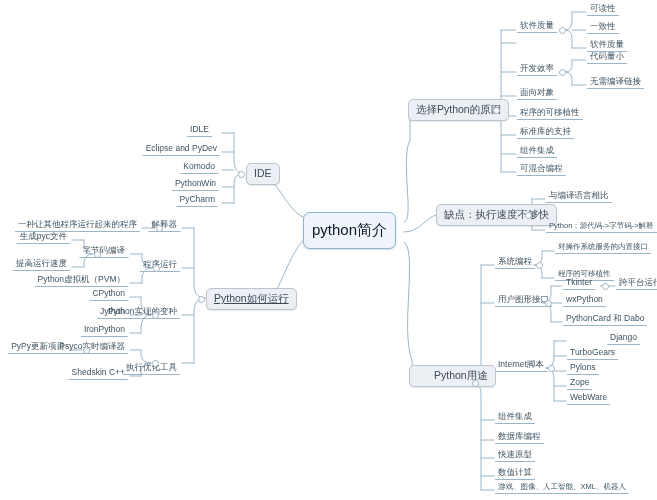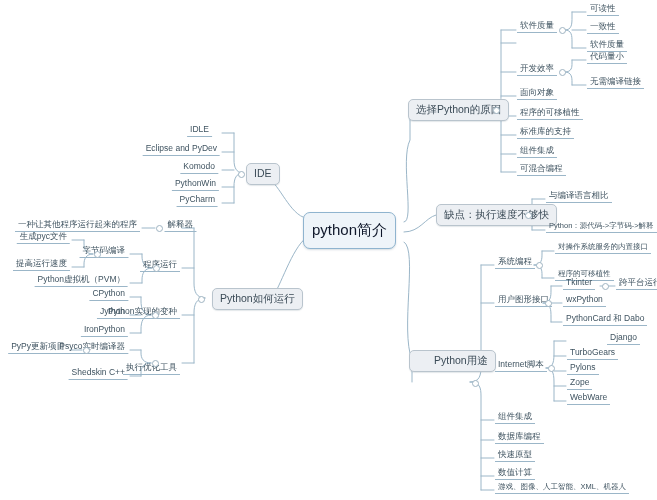--- a/index.html
+++ b/index.html
@@ -197,21 +197,21 @@
   <div class="node n-leaf" style="left:517px;top:107px;">程序的可移植性</div>
   <div class="node n-leaf" style="left:517px;top:126px;">标准库的支持</div>
   <div class="node n-leaf" style="left:517px;top:145px;">组件集成</div>
   <div class="node n-leaf" style="left:517px;top:163px;">可混合编程</div>
 
   <div class="node n-box" style="left:436px;top:204px;">缺点：执行速度不够快</div>
   <span class="handle" style="left:525px;top:212px;"></span>
   <div class="node n-leaf" style="left:546px;top:190px;">与编译语言相比</div>
   <div class="node n-leaf xs" style="left:546px;top:221px;">Python：源代码-&gt;字节码-&gt;解释</div>
 
-  <div class="node n-box" style="left:409px;top:350px;padding-left:24px;">Python用途</div>
+  <div class="node n-box" style="left:409px;top:365px;padding-left:24px;">Python用途</div>
   <span class="handle" style="left:472px;top:380px;"></span>
 
   <div class="node n-leaf" style="left:495px;top:256px;">系统编程</div>
   <span class="handle" style="left:536px;top:262px;"></span>
   <div class="node n-leaf xs" style="left:555px;top:242px;">对操作系统服务的内置接口</div>
   <div class="node n-leaf xs" style="left:555px;top:269px;">程序的可移植性</div>
 
   <div class="node n-leaf" style="left:495px;top:294px;">用户图形接口</div>
   <span class="handle" style="left:545px;top:300px;"></span>
   <div class="node n-leaf" style="left:563px;top:277px;">Tkinter</div>
@@ -235,24 +235,24 @@
   <div class="node n-leaf xs" style="left:495px;top:482px;">游戏、图像、人工智能、XML、机器人</div>
 
   <div class="node n-box" style="left:246px;top:163px;">IDE</div>
   <span class="handle" style="left:238px;top:171px;"></span>
   <div class="node n-leaf" style="left:212px;top:124px;transform:translateX(-100%);">IDLE</div>
   <div class="node n-leaf" style="left:220px;top:143px;transform:translateX(-100%);">Eclipse and PyDev</div>
   <div class="node n-leaf" style="left:218px;top:161px;transform:translateX(-100%);">Komodo</div>
   <div class="node n-leaf" style="left:219px;top:178px;transform:translateX(-100%);">PythonWin</div>
   <div class="node n-leaf" style="left:218px;top:194px;transform:translateX(-100%);">PyCharm</div>
 
-  <div class="node n-box" style="left:212px;top:288px;">Python如何运行</div>
+  <div class="node n-box" style="left:206px;top:288px;text-decoration:underline;">Python如何运行</div>
   <span class="handle" style="left:198px;top:296px;"></span>
 
-  <div class="node n-leaf" style="left:196px;top:219px;transform:translateX(-100%);text-align:center;">解释器</div>
+  <div class="node n-leaf" style="left:180px;top:219px;transform:translateX(-100%);text-align:center;">解释器</div>
   <span class="handle" style="left:156px;top:225px;"></span>
   <div class="node n-leaf" style="left:140px;top:219px;transform:translateX(-100%);">一种让其他程序运行起来的程序</div>
 
   <div class="node n-leaf" style="left:180px;top:259px;transform:translateX(-100%);">程序运行</div>
   <span class="handle" style="left:153px;top:265px;"></span>
   <div class="node n-leaf" style="left:128px;top:245px;transform:translateX(-100%);">字节码编译</div>
   <span class="handle" style="left:94px;top:251px;"></span>
   <div class="node n-leaf" style="left:70px;top:231px;transform:translateX(-100%);">生成pyc文件</div>
   <div class="node n-leaf" style="left:70px;top:258px;transform:translateX(-100%);">提高运行速度</div>
   <div class="node n-leaf" style="left:128px;top:274px;transform:translateX(-100%);">Python虚拟机（PVM）</div>

